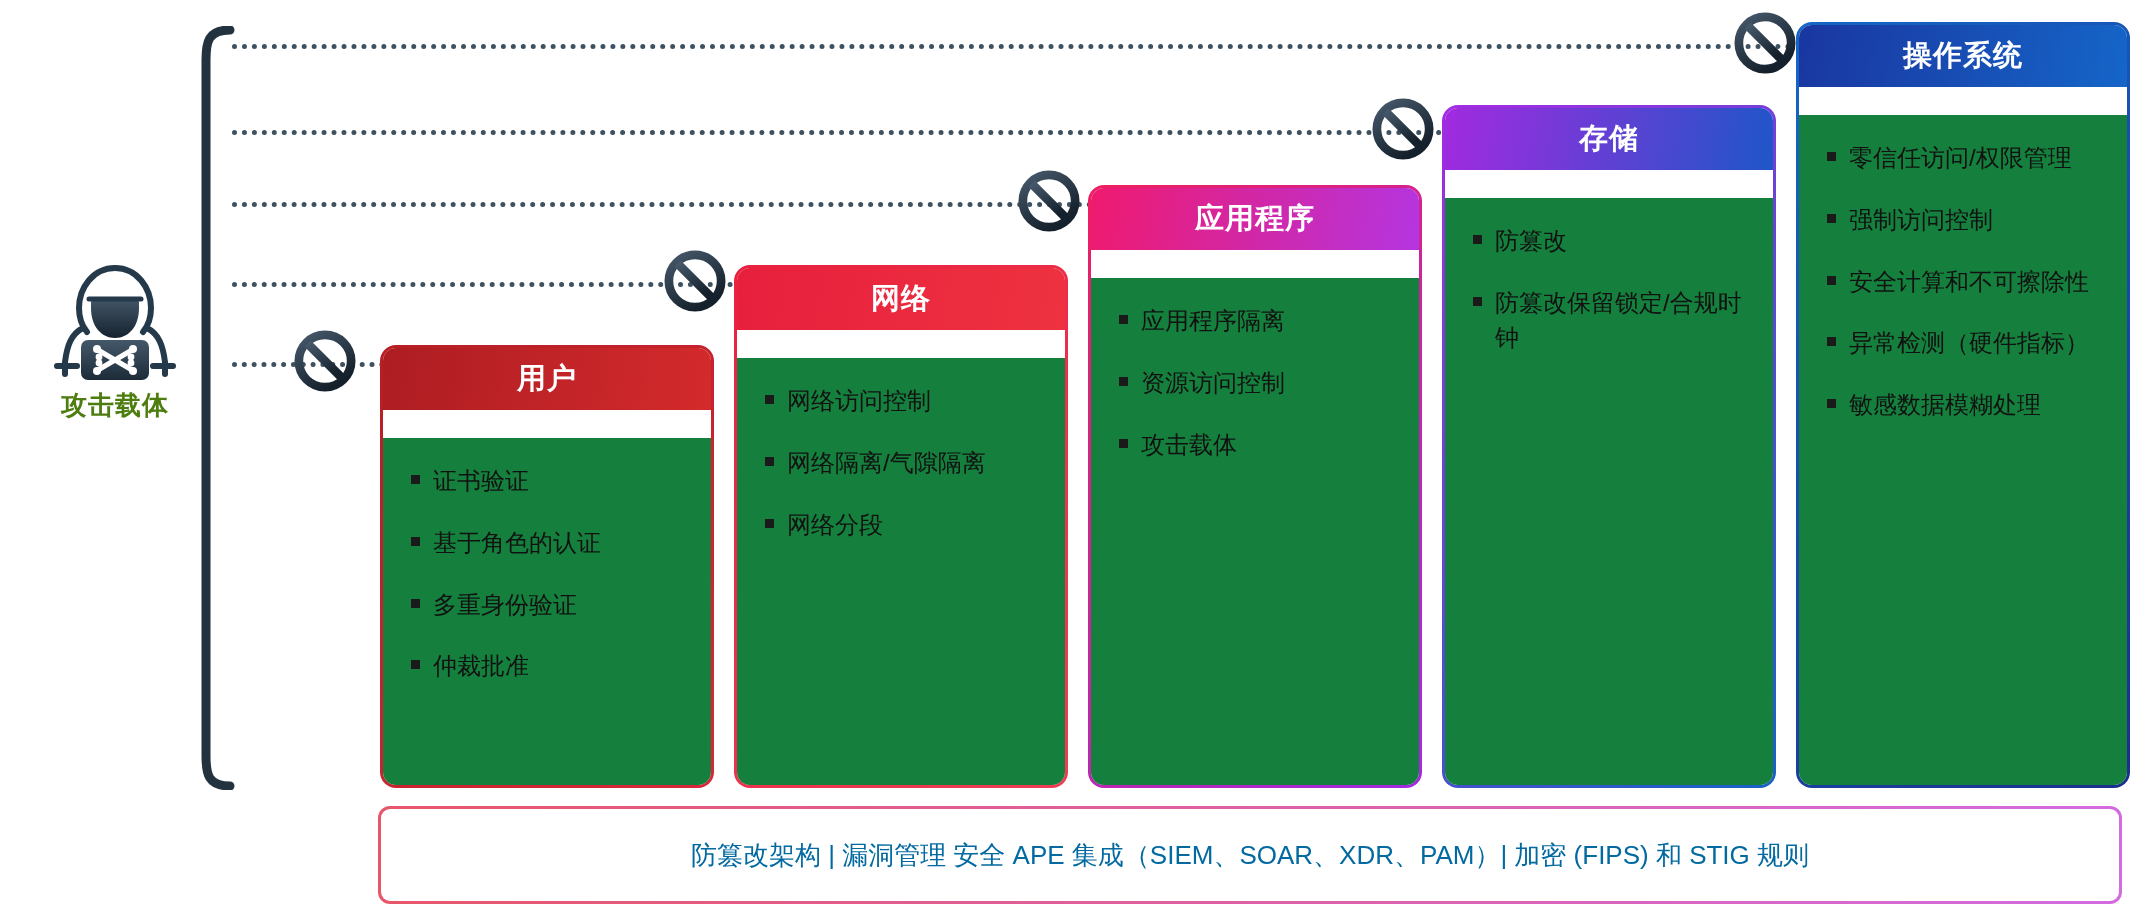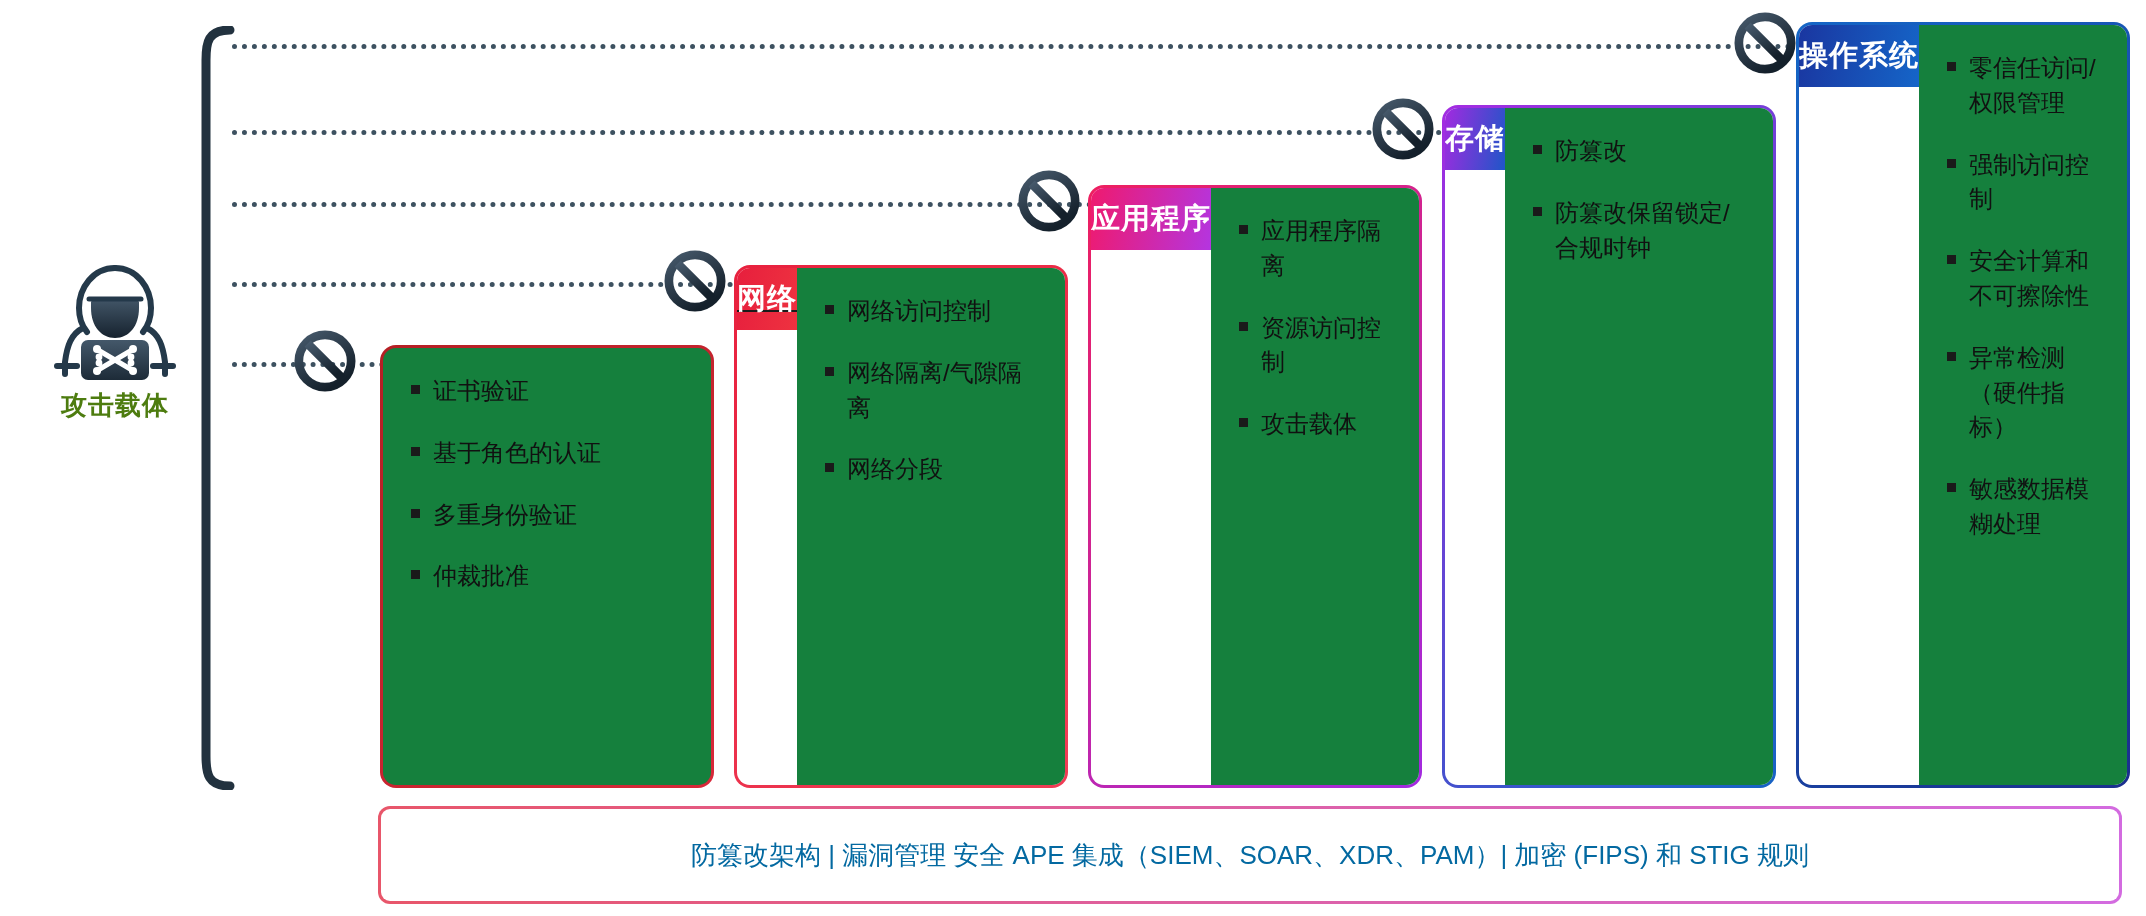--- a/index.html
+++ b/index.html
@@ -18,21 +18,21 @@
   
   .atk-line{position:absolute;height:0;border-top:5px dotted #3d5160;}
 
   
   .no-icon{position:absolute;width:62px;height:62px;}
 
   
   .card{position:absolute;border-radius:16px;background:#fff;
         box-sizing:border-box;padding:3px;overflow:hidden;}
   .card-inner{background:#fff;border-radius:13px;height:100%;width:100%;
-              box-sizing:border-box;overflow:hidden;display:flex;flex-direction:row;}
+              box-sizing:border-box;overflow:hidden;display:flex;flex-direction:column;gap:28px;}
   .card-head{height:62px;display:flex;align-items:center;justify-content:center;
              flex:0 0 auto;}
   .card-head span{color:#fff;font-size:29px;font-weight:600;letter-spacing:1px;}
   .card-body{flex:1 1 auto;padding:26px 20px 10px 22px;background:#15803d;}
   .bullet-row{display:flex;align-items:flex-start;margin-bottom:27px;}
   .bullet-row .sq{flex:0 0 auto;width:9px;height:9px;background:#1a1a1a;
                   margin:11px 13px 0 6px;}
   .bullet-row .txt{font-size:24px;line-height:1.45;color:#111;}
 
   
@@ -117,20 +117,23 @@
     <circle cx="32" cy="32" r="27" fill="none" stroke="url(#ng)" stroke-width="9"></circle>
     <line x1="14" y1="14" x2="50" y2="50" stroke="url(#ng)" stroke-width="9"></line>
   </svg>
 <svg class="no-icon" style="left:294px;top:330px;" viewBox="0 0 64 64">
     <circle cx="32" cy="32" r="27" fill="none" stroke="url(#ng)" stroke-width="9"></circle>
     <line x1="14" y1="14" x2="50" y2="50" stroke="url(#ng)" stroke-width="9"></line>
   </svg>
 
 <div class="card" id="card0" style="left: 380px; top: 345px; width: 334px; height: 443px; background: linear-gradient(135deg, rgb(181, 31, 36), rgb(216, 40, 58));">
     <div class="card-inner">
+      <div class="card-head" style="background: linear-gradient(100deg, rgb(173, 29, 34), rgb(212, 42, 44));">
+        <span>用户</span>
+      </div>
       <div class="card-body">
         <div class="bullet-row">
           <span class="sq"></span>
           <span class="txt">证书验证</span>
         </div>
         <div class="bullet-row">
           <span class="sq"></span>
           <span class="txt">基于角色的认证</span>
         </div>
         <div class="bullet-row">
@@ -140,21 +143,21 @@
         <div class="bullet-row">
           <span class="sq"></span>
           <span class="txt">仲裁批准</span>
         </div>
       </div>
     </div>
   </div>
 
 <div class="card" id="card1" style="left: 734px; top: 265px; width: 334px; height: 523px; background: linear-gradient(135deg, rgb(232, 33, 62), rgb(239, 61, 86));">
     <div class="card-inner">
-      <div class="card-head" style="background: linear-gradient(100deg, rgb(231, 31, 61), rgb(238, 50, 64)); text-decoration: underline;">
+      <div class="card-head" style="background: linear-gradient(100deg, rgb(231, 31, 61), rgb(238, 50, 64));">
         <span>网络</span>
       </div>
       <div class="card-body">
         <div class="bullet-row">
           <span class="sq"></span>
           <span class="txt">网络访问控制</span>
         </div>
         <div class="bullet-row">
           <span class="sq"></span>
           <span class="txt">网络隔离/气隙隔离</span>

